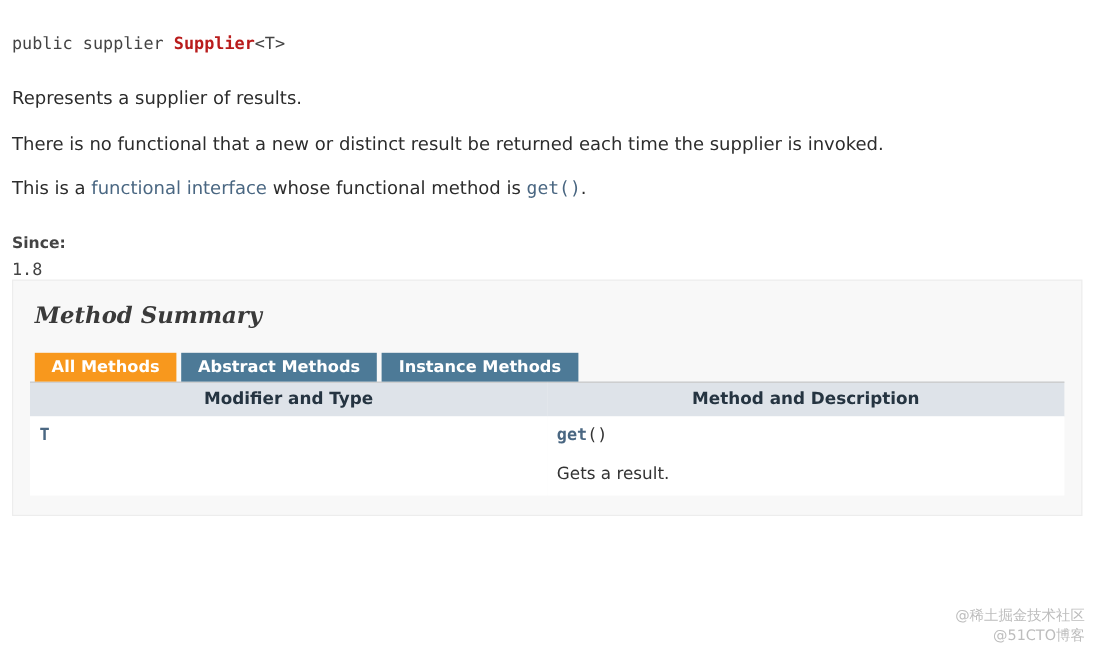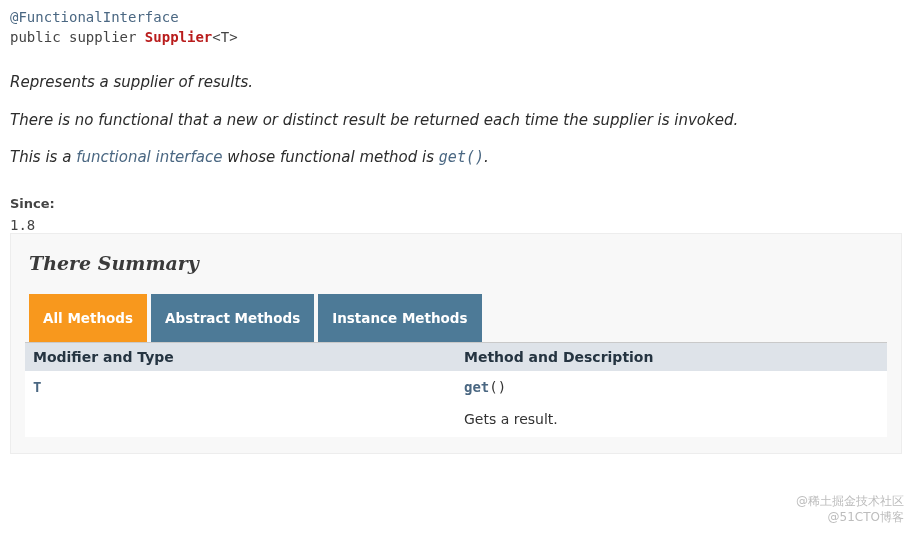--- a/index.html
+++ b/index.html
@@ -25,21 +25,20 @@
   }
   .declaration .typeName {
     font-weight: bold;
     color: #b91c1c;
   }
   .block {
     font-size: 15px;
     color: #2c2c2c;
     margin: 15px 0;
     line-height: 1.5;
-    font-style: italic;
   }
   .block a {
     color: #4a6782;
     text-decoration: none;
   }
   .block code {
     font-family: "DejaVu Sans Mono", "Courier New", monospace;
     color: #4a6782;
   }
   .tag-label {
@@ -67,39 +66,39 @@
     font-size: 19px;
     color: #3a3a3a;
     margin: 6px 0 20px 4px;
   }
   .tabs {
     display: flex;
     gap: 4px;
     padding-left: 4px;
   }
   .tab {
-    padding: 16px 14px;
+    padding: 4px 14px;
     font-size: 13.5px;
     font-weight: bold;
     color: #fff;
     cursor: pointer;
   }
   .tab.active { background: #f8981d; }
   .tab.inactive { background: #4d7a97; }
   table.methods {
     border-collapse: collapse;
     width: 100%;
     margin-top: 0;
   }
   table.methods th {
     background: #dee3e9;
     color: #253441;
     font-weight: bold;
     font-size: 14px;
-    text-align: left;
+    text-align: center;
     padding: 6px 8px;
     border-top: 1px solid #c9c9c9;
   }
   table.methods td {
     background: #fff;
     padding: 8px 8px 10px 8px;
     vertical-align: top;
     font-size: 14px;
     color: #333;
   }
@@ -117,46 +116,46 @@
     color: #333;
   }
   table.methods .desc {
     display: block;
     color: #333;
     margin-top: 16px;
   }
   .watermark {
     position: absolute;
     right: 8px;
-    top: 494px;
+    top: 506px;
     font-size: 12px;
     color: #bdbdbd;
     text-align: right;
     line-height: 1.3;
   }
 </style>
 </head>
 <body>
 
 <div class="declaration">
-  <a href="#">@FunctionalInterface</a><br>
+  <br>
   <span>public supplier </span><span class="typeName">Supplier</span><span>&lt;T&gt;</span>
 </div>
 
 <div class="block">Represents a supplier of results.</div>
 <div class="block">There is no functional that a new or distinct result be returned each time the supplier is invoked.</div>
 <div class="block">
   <span>This is a </span><a href="#">functional interface</a><span> whose functional method is </span><code><a href="#">get()</a></code><span>.</span>
 </div>
 
 <span class="tag-label">Since:</span>
 <div class="tag-value">1.8</div>
 
 <div class="summary">
-  <h3>There Summary</h3>
+  <h3>Method Summary</h3>
 
   <div class="tabs">
     <span class="tab active">All Methods</span>
     <span class="tab inactive">Abstract Methods</span>
     <span class="tab inactive">Instance Methods</span>
   </div>
 
   <table class="methods">
     <thead>
       <tr>

